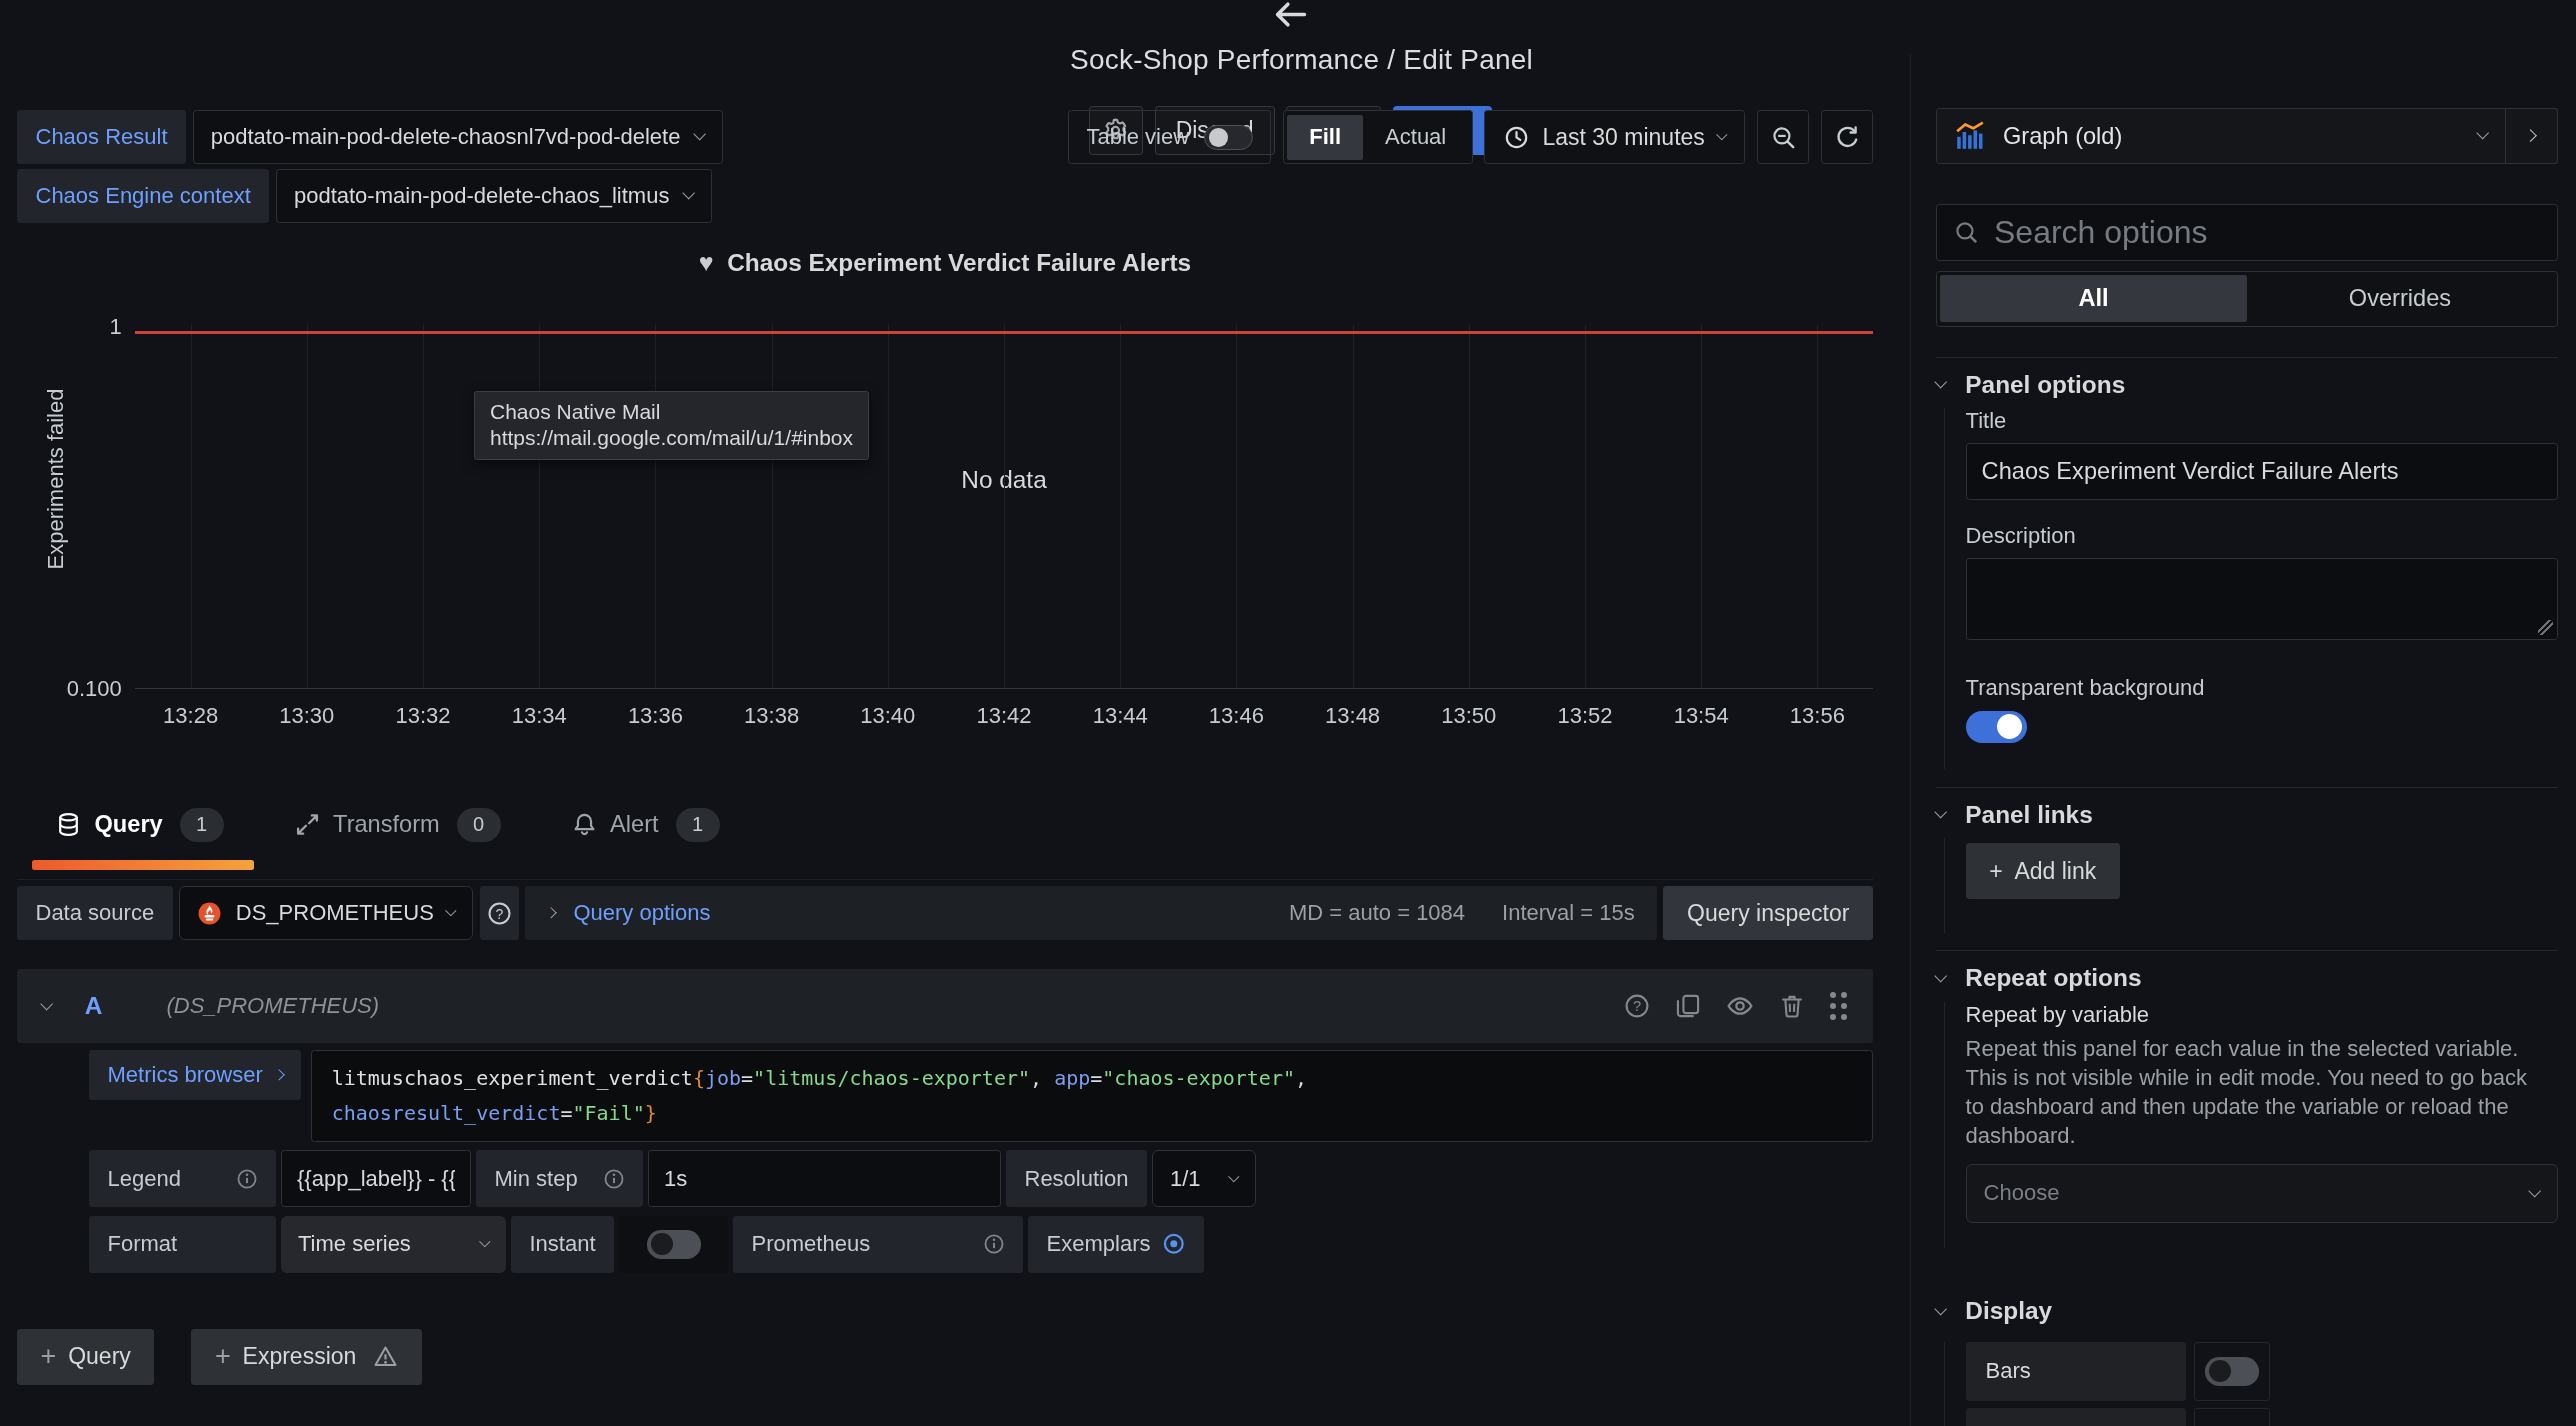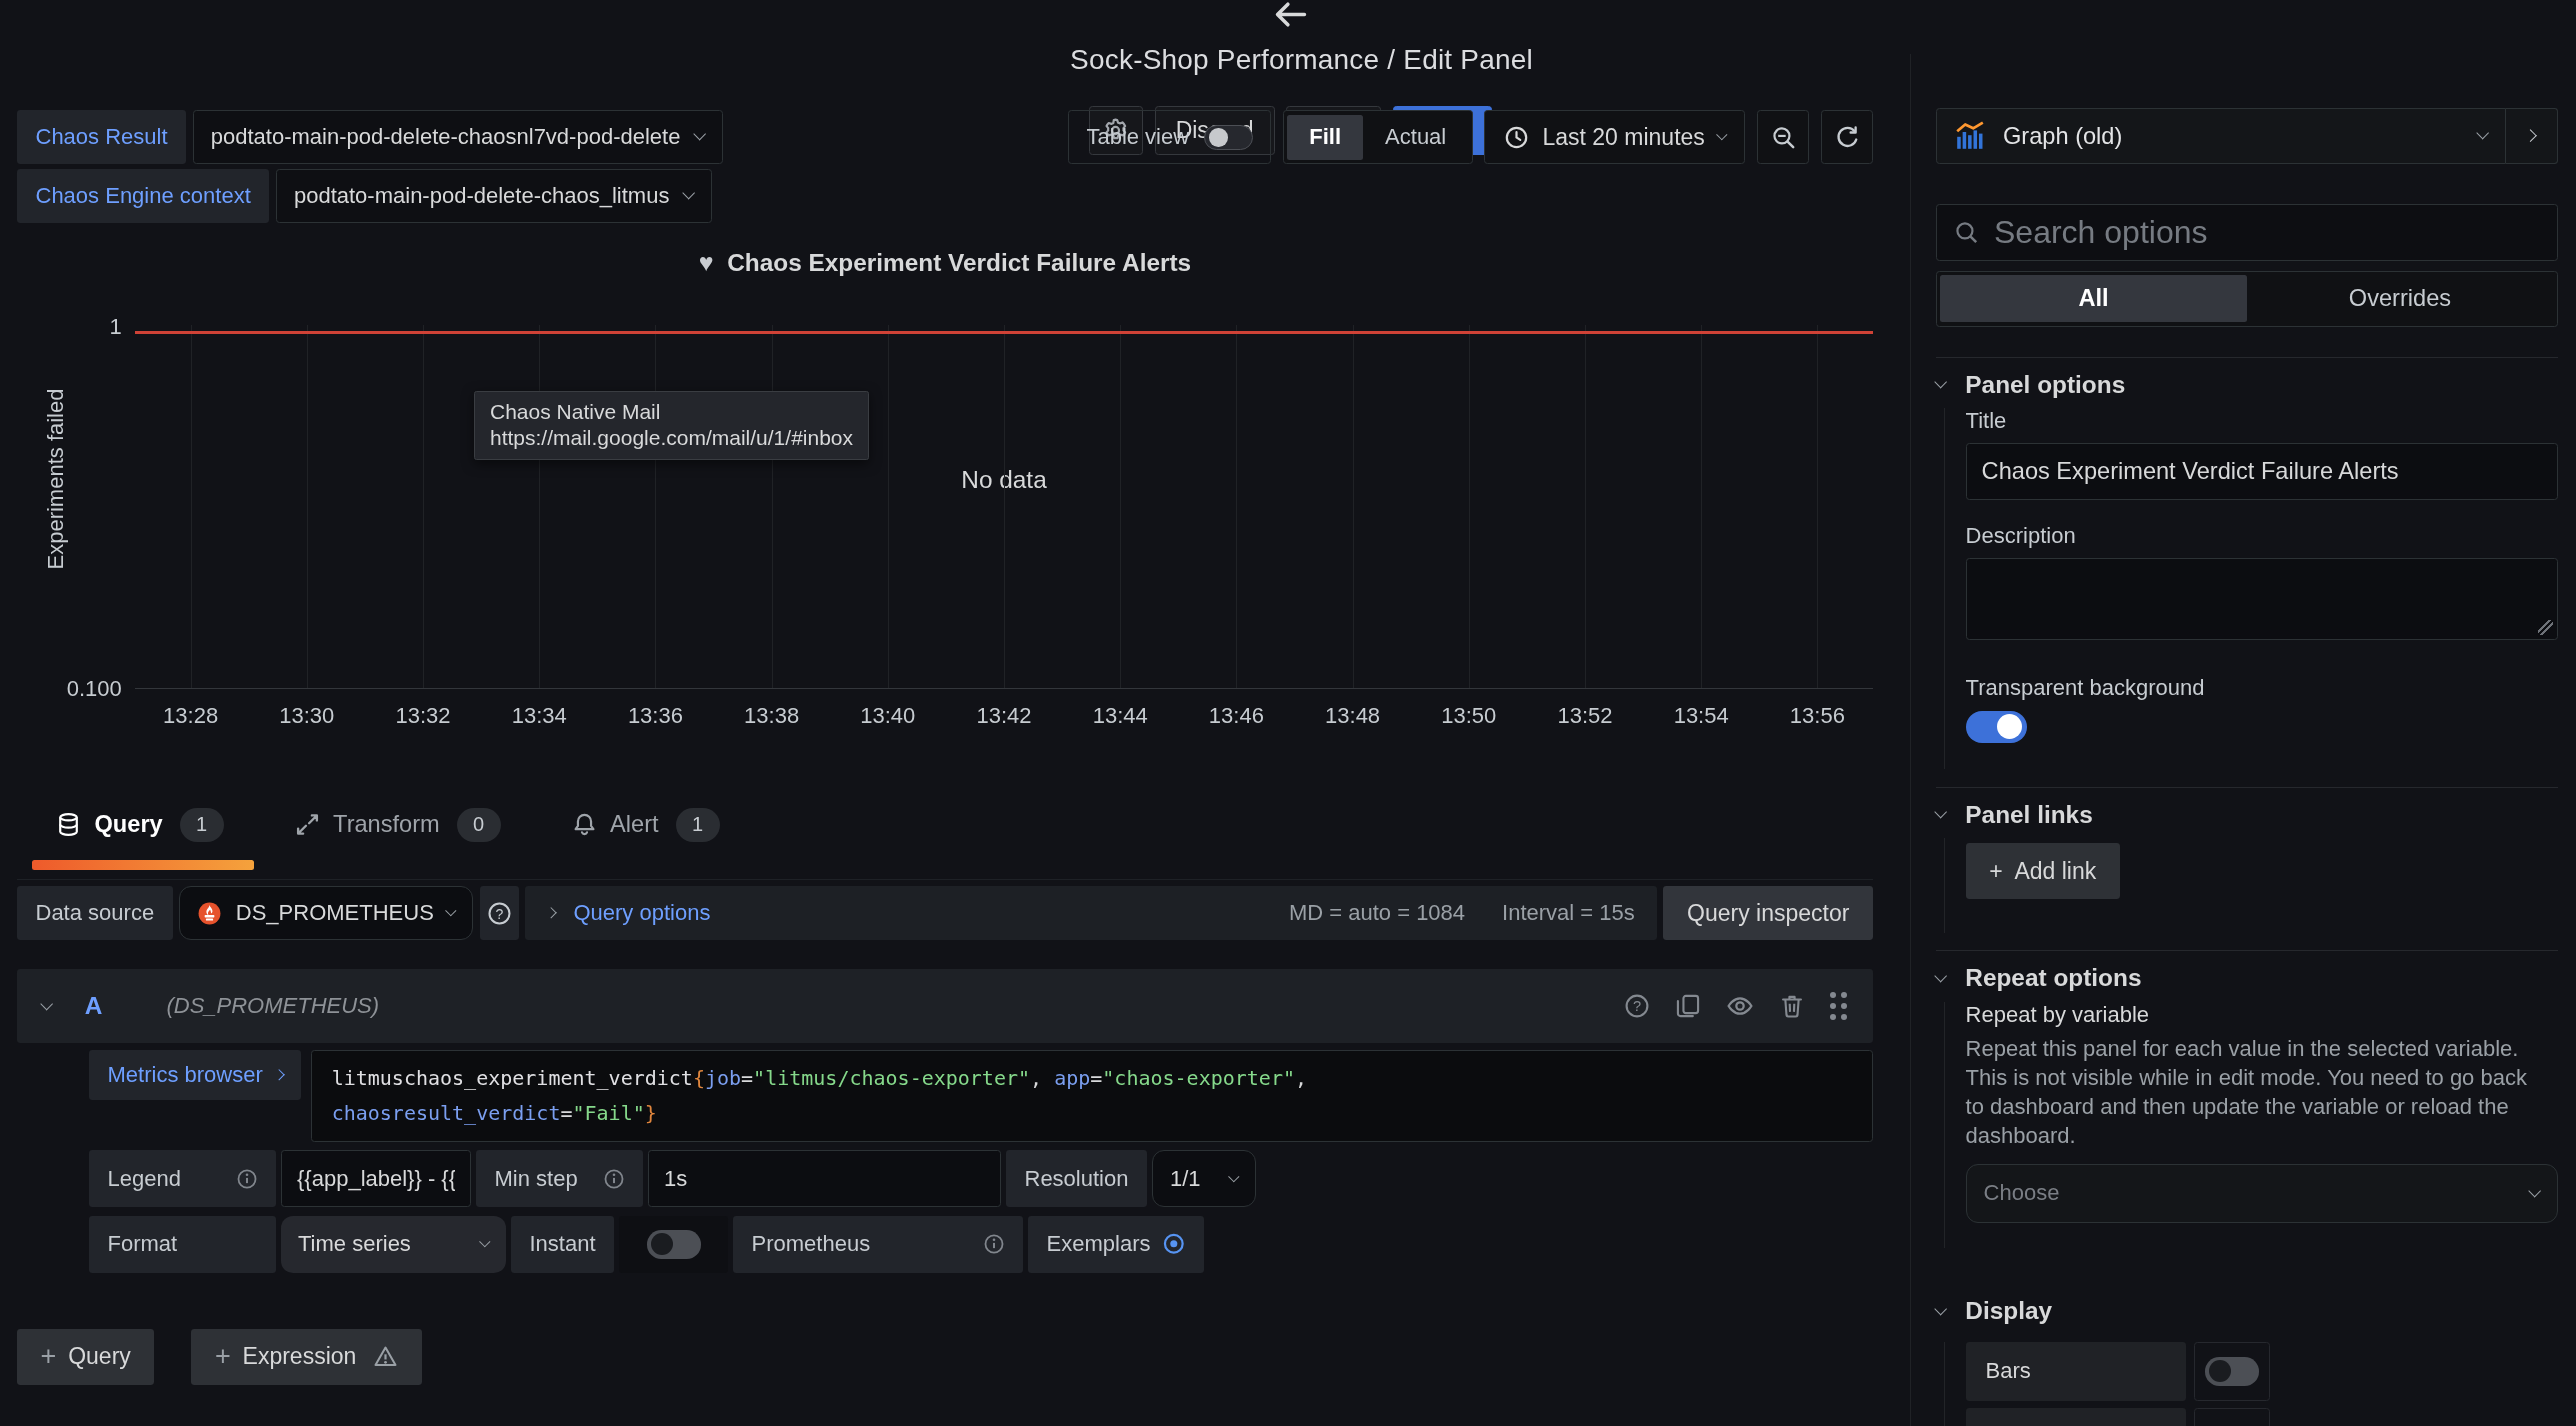--- a/index.html
+++ b/index.html
@@ -8,21 +8,21 @@
 
   
   .spacer { flex:1; }
   .chev { display:inline-block; width:9.3px; height:9.3px; border-right:1.7px solid currentColor; border-bottom:1.7px solid currentColor; transform:rotate(45deg) translate(-1.7px,-1.7px); }
   .chev.right { transform:rotate(-45deg); }
   .chev.sm { width:7.6px; height:7.6px; }
   .chip { display:inline-flex; align-items:center; gap:11.8px; background:#22252b; border-radius:3.4px; height:57px; padding:0 18.5px; color:#c7ccd1; white-space:nowrap; }
   .chip.spread { justify-content:space-between; }
   .inputbox { background:#0c0d11; border:0.8px solid #2c3235; border-radius:3.4px; height:57px; color:#d8d9da; padding:0 15px; font-size:22px; font-family:inherit; }
   input.inputbox { outline:none; }
-  .selectbox { display:inline-flex; align-items:center; gap:13.5px; background:#0c0d11; border:0.8px solid #2c3235; border-radius:12px; height:57px; padding:0 17px; color:#d8d9da; cursor:pointer; white-space:nowrap; }
+  .selectbox { display:inline-flex; align-items:center; gap:13.5px; background:#0c0d11; border:0.8px solid #2c3235; border-radius:6px; height:57px; padding:0 17px; color:#d8d9da; cursor:pointer; white-space:nowrap; }
   .selectbox .chev { color:#9aa0a6; }
   .btn { display:inline-flex; align-items:center; gap:11.8px; background:#2e3136; border:none; border-radius:3.4px; height:56px; padding:0 23.6px; color:#d8d9da; font-size:23px; font-weight:500; font-family:inherit; cursor:pointer; white-space:nowrap; }
   .iconsvg { display:inline-block; flex:none; }
   .switch { position:relative; display:inline-block; width:54px; height:29px; border-radius:14.3px; background:#4c4f55; flex:none; }
   .switch .knob { position:absolute; top:3.4px; left:4.2px; width:22px; height:22px; border-radius:50%; background:#1a1c20; }
   .switch.lightknob { background:#26282e; border:0.8px solid #4c4f55; }
   .switch.lightknob .knob { background:#c7c9cc; top:2.5px; }
   .switch.on { background:#3d71d9; width:61px; height:32px; border-radius:16px; }
   .switch.on .knob { left:auto; right:4.2px; top:3.4px; width:25px; height:25px; background:#ffffff; }
   .infoicon { color:#81868d; }
@@ -209,21 +209,21 @@
         </div>
         <div class="seg-group">
           <span class="seg active">Fill</span>
           <span class="seg">Actual</span>
         </div>
         <button class="time-btn">
           <svg class="iconsvg" width="25" height="25" viewBox="0 0 16 16">
               <circle cx="8" cy="8" r="6.2" fill="none" stroke="currentColor" stroke-width="1.4"></circle>
               <path d="M8 4.6V8l2.4 1.5" fill="none" stroke="currentColor" stroke-width="1.4" stroke-linecap="round"></path>
             </svg>
-          <span>Last 20 minutes</span>
+          <span>Last 30 minutes</span>
           <i class="chev sm"></i>
         </button>
         <button class="tool-icon-btn">
           <svg class="iconsvg" width="25" height="25" viewBox="0 0 16 16">
               <circle cx="7" cy="7" r="4.8" fill="none" stroke="currentColor" stroke-width="1.4"></circle>
               <line x1="4.6" y1="7" x2="9.4" y2="7" stroke="currentColor" stroke-width="1.4"></line>
               <line x1="10.6" y1="10.6" x2="14.2" y2="14.2" stroke="currentColor" stroke-width="1.6" stroke-linecap="round"></line>
             </svg>
         </button>
         <button class="tool-icon-btn">

